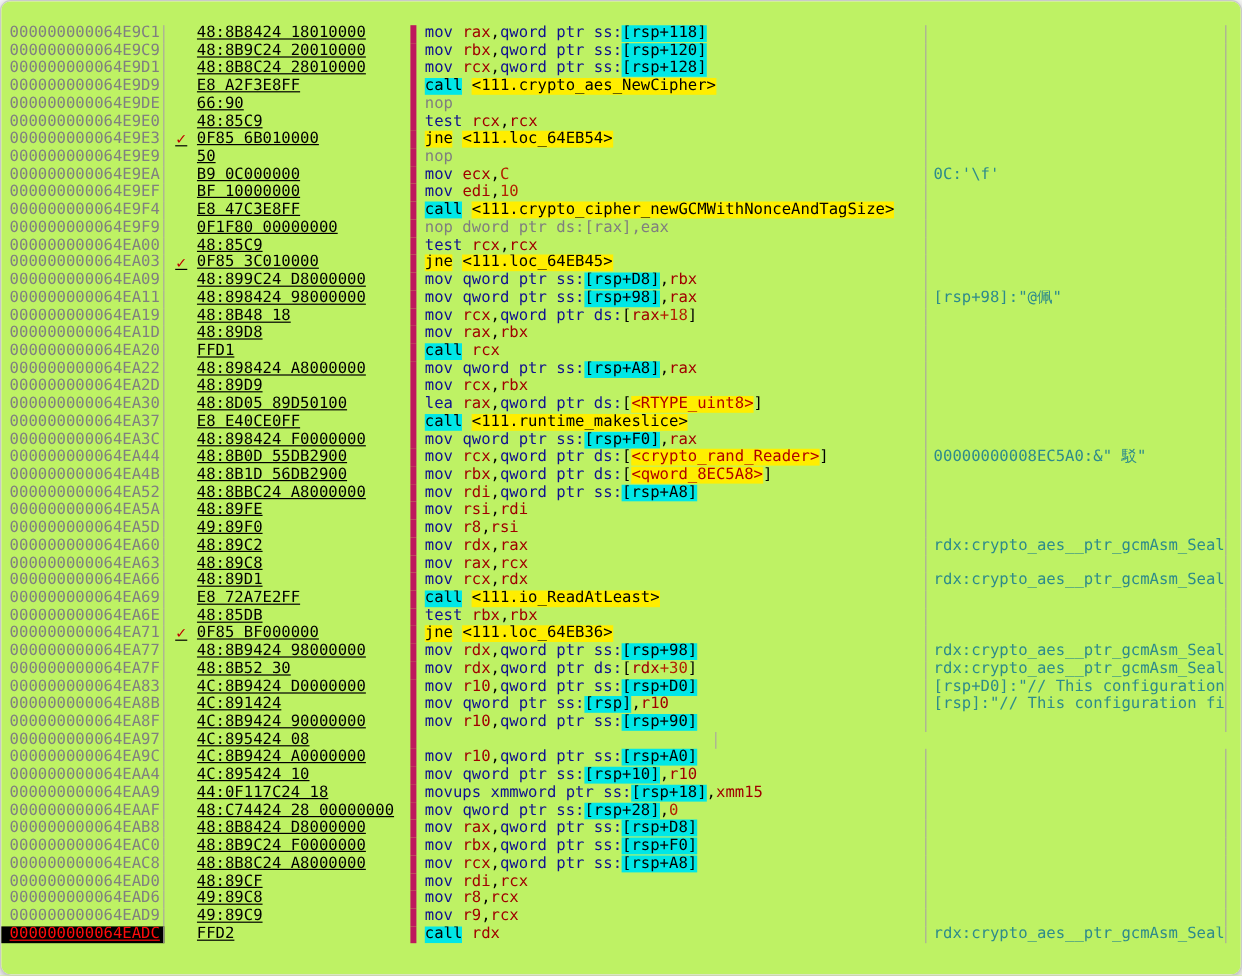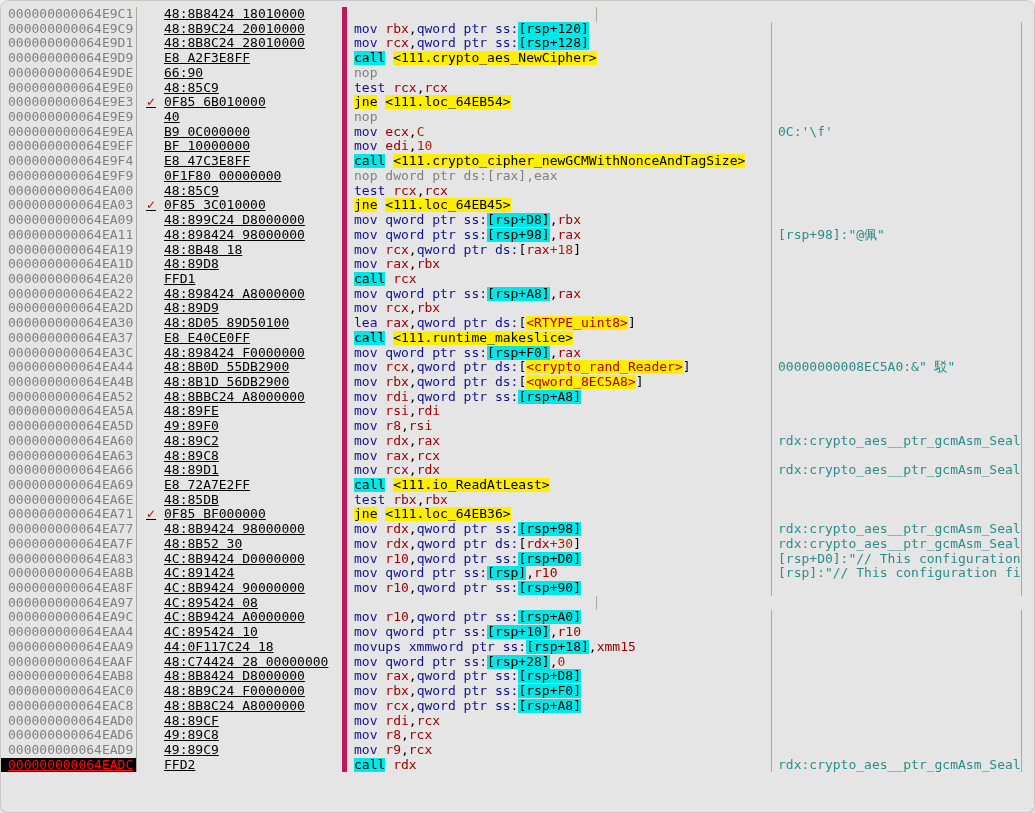--- a/index.html
+++ b/index.html
@@ -12,22 +12,22 @@
   .window {
     position:absolute; inset:0;
     background:#FFF8F0;
     border:1px solid #c9c9c9;
     border-radius:9px;
     box-shadow:0 2px 10px rgba(0,0,0,.35);
     overflow:hidden;
   }
   .view {
     width:100%; height:100%;
-    padding-top:6px;
-    background:#e5e5e5;
+    padding-top:20px;
+    background:#bef264;
   }
   .row {
     display:flex;
     height:14.72px; line-height:14.72px;
     white-space:pre;
   }
   .c-addr {
     flex:none; width:136px; padding-left:7px;
     color:#808080;
     border-right:1px solid #ABA89E;
@@ -64,28 +64,28 @@
   .tk-y  { background:#FFEE00; color:#000;margin-top:45px; }
   .tk-yr { background:#FFEE00; color:#B00000; }
   .tk-c  { background:#00E7E7; color:#000; }
   .tk-j  { background:#FFEE00; color:#000; }
 </style>
 </head>
 <body>
 
 <div class="window">
   <div class="view">
-      <div class="row"><span class="c-addr">000000000064E9C1</span><span class="c-mid"><span class="c-gut"></span><span class="c-bytes">48:8B8424 18010000</span></span><span class="c-cmt"></span></div>
+      <div class="row"><span class="c-addr">000000000064E9C1</span><span class="c-mid"><span class="c-gut"></span><span class="c-bytes">48:8B8424 18010000</span></span><span class="c-ins"><span class="tk-m">mov</span><span> </span><span class="tk-r">rax</span><span>,</span><span class="tk-p">qword ptr ss:</span><span class="tk-s">[rsp+118]</span></span><span class="c-cmt"></span></div>
       <div class="row"><span class="c-addr">000000000064E9C9</span><span class="c-mid"><span class="c-gut"></span><span class="c-bytes">48:8B9C24 20010000</span></span><span class="c-ins"><span class="tk-m">mov</span><span> </span><span class="tk-r">rbx</span><span>,</span><span class="tk-p">qword ptr ss:</span><span class="tk-s">[rsp+120]</span></span><span class="c-cmt"></span></div>
       <div class="row"><span class="c-addr">000000000064E9D1</span><span class="c-mid"><span class="c-gut"></span><span class="c-bytes">48:8B8C24 28010000</span></span><span class="c-ins"><span class="tk-m">mov</span><span> </span><span class="tk-r">rcx</span><span>,</span><span class="tk-p">qword ptr ss:</span><span class="tk-s">[rsp+128]</span></span><span class="c-cmt"></span></div>
       <div class="row"><span class="c-addr">000000000064E9D9</span><span class="c-mid"><span class="c-gut"></span><span class="c-bytes">E8 A2F3E8FF</span></span><span class="c-ins"><span class="tk-c">call</span><span> </span><span class="tk-y">&lt;111.crypto_aes_NewCipher&gt;</span></span><span class="c-cmt"></span></div>
       <div class="row"><span class="c-addr">000000000064E9DE</span><span class="c-mid"><span class="c-gut"></span><span class="c-bytes">66:90</span></span><span class="c-ins"><span class="tk-g">nop</span></span><span class="c-cmt"></span></div>
       <div class="row"><span class="c-addr">000000000064E9E0</span><span class="c-mid"><span class="c-gut"></span><span class="c-bytes">48:85C9</span></span><span class="c-ins"><span class="tk-m">test</span><span> </span><span class="tk-r">rcx</span><span>,</span><span class="tk-r">rcx</span></span><span class="c-cmt"></span></div>
       <div class="row"><span class="c-addr">000000000064E9E3</span><span class="c-mid"><span class="c-gut">✓</span><span class="c-bytes">0F85 6B010000</span></span><span class="c-ins"><span class="tk-j">jne</span><span> </span><span class="tk-y">&lt;111.loc_64EB54&gt;</span></span><span class="c-cmt"></span></div>
-      <div class="row"><span class="c-addr">000000000064E9E9</span><span class="c-mid"><span class="c-gut"></span><span class="c-bytes">40</span></span><span class="c-ins"><span class="tk-g">nop</span></span><span class="c-cmt"></span></div>
+      <div class="row"><span class="c-addr">000000000064E9E9</span><span class="c-mid"><span class="c-gut"></span><span class="c-bytes">50</span></span><span class="c-ins"><span class="tk-g">nop</span></span><span class="c-cmt"></span></div>
       <div class="row"><span class="c-addr">000000000064E9EA</span><span class="c-mid"><span class="c-gut"></span><span class="c-bytes">B9 0C000000</span></span><span class="c-ins"><span class="tk-m">mov</span><span> </span><span class="tk-r">ecx</span><span>,</span><span class="tk-n">C</span></span><span class="c-cmt">0C:'\f'</span></div>
       <div class="row"><span class="c-addr">000000000064E9EF</span><span class="c-mid"><span class="c-gut"></span><span class="c-bytes">BF 10000000</span></span><span class="c-ins"><span class="tk-m">mov</span><span> </span><span class="tk-r">edi</span><span>,</span><span class="tk-n">10</span></span><span class="c-cmt"></span></div>
       <div class="row"><span class="c-addr">000000000064E9F4</span><span class="c-mid"><span class="c-gut"></span><span class="c-bytes">E8 47C3E8FF</span></span><span class="c-ins"><span class="tk-c">call</span><span> </span><span class="tk-y">&lt;111.crypto_cipher_newGCMWithNonceAndTagSize&gt;</span></span><span class="c-cmt"></span></div>
       <div class="row"><span class="c-addr">000000000064E9F9</span><span class="c-mid"><span class="c-gut"></span><span class="c-bytes">0F1F80 00000000</span></span><span class="c-ins"><span class="tk-g">nop dword ptr ds:[rax],eax</span></span><span class="c-cmt"></span></div>
       <div class="row"><span class="c-addr">000000000064EA00</span><span class="c-mid"><span class="c-gut"></span><span class="c-bytes">48:85C9</span></span><span class="c-ins"><span class="tk-m">test</span><span> </span><span class="tk-r">rcx</span><span>,</span><span class="tk-r">rcx</span></span><span class="c-cmt"></span></div>
       <div class="row"><span class="c-addr">000000000064EA03</span><span class="c-mid"><span class="c-gut">✓</span><span class="c-bytes">0F85 3C010000</span></span><span class="c-ins"><span class="tk-j">jne</span><span> </span><span class="tk-y">&lt;111.loc_64EB45&gt;</span></span><span class="c-cmt"></span></div>
       <div class="row"><span class="c-addr">000000000064EA09</span><span class="c-mid"><span class="c-gut"></span><span class="c-bytes">48:899C24 D8000000</span></span><span class="c-ins"><span class="tk-m">mov</span><span> </span><span class="tk-p">qword ptr ss:</span><span class="tk-s">[rsp+D8]</span><span>,</span><span class="tk-r">rbx</span></span><span class="c-cmt"></span></div>
       <div class="row"><span class="c-addr">000000000064EA11</span><span class="c-mid"><span class="c-gut"></span><span class="c-bytes">48:898424 98000000</span></span><span class="c-ins"><span class="tk-m">mov</span><span> </span><span class="tk-p">qword ptr ss:</span><span class="tk-s">[rsp+98]</span><span>,</span><span class="tk-r">rax</span></span><span class="c-cmt">[rsp+98]:"@佩"</span></div>
       <div class="row"><span class="c-addr">000000000064EA19</span><span class="c-mid"><span class="c-gut"></span><span class="c-bytes">48:8B48 18</span></span><span class="c-ins"><span class="tk-m">mov</span><span> </span><span class="tk-r">rcx</span><span>,</span><span class="tk-p">qword ptr ds:</span><span>[</span><span class="tk-r">rax</span><span class="tk-n">+18</span><span>]</span></span><span class="c-cmt"></span></div>
       <div class="row"><span class="c-addr">000000000064EA1D</span><span class="c-mid"><span class="c-gut"></span><span class="c-bytes">48:89D8</span></span><span class="c-ins"><span class="tk-m">mov</span><span> </span><span class="tk-r">rax</span><span>,</span><span class="tk-r">rbx</span></span><span class="c-cmt"></span></div>

